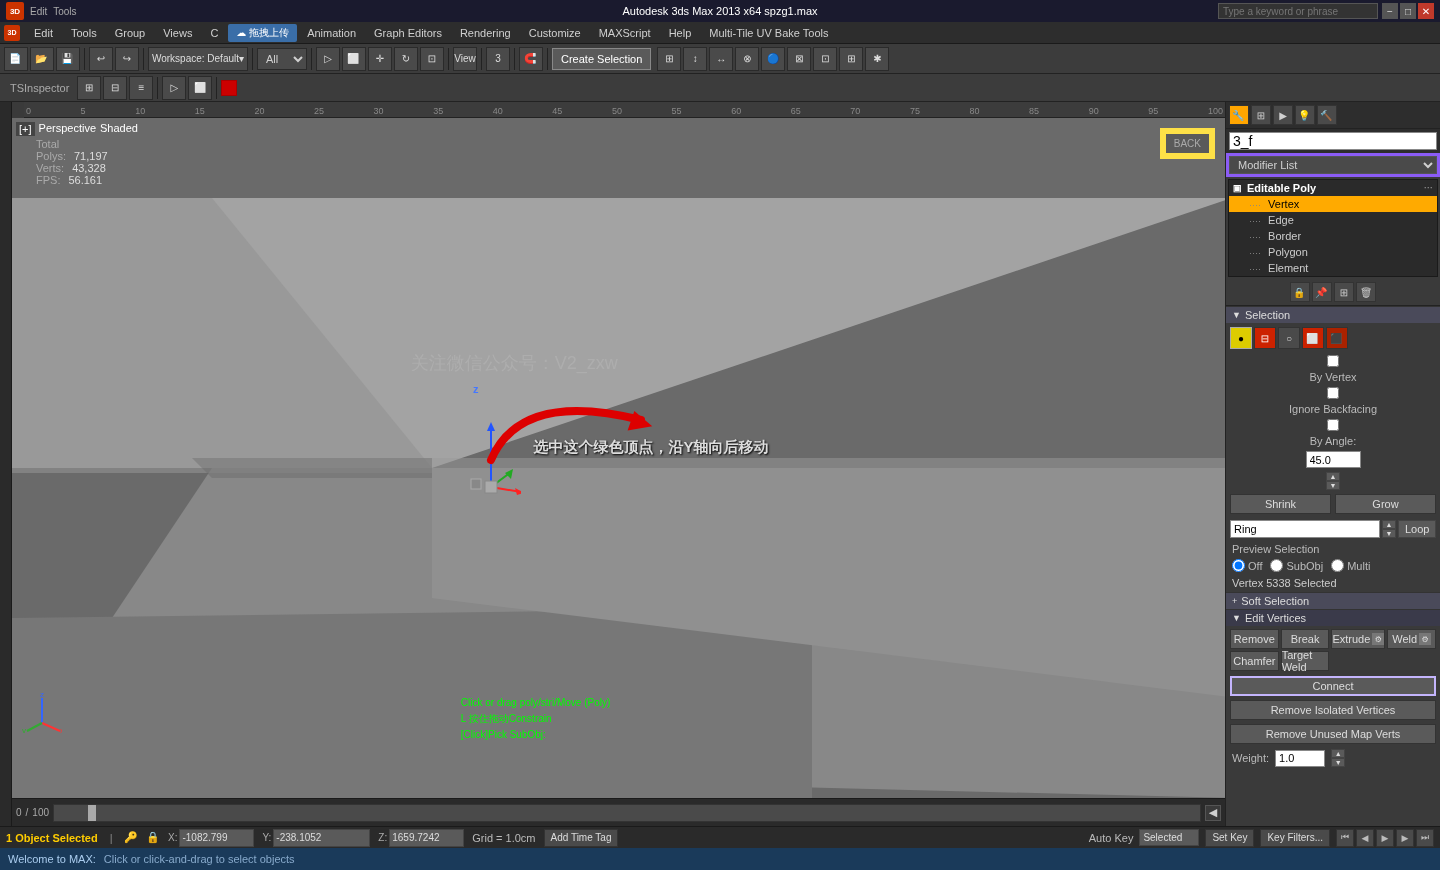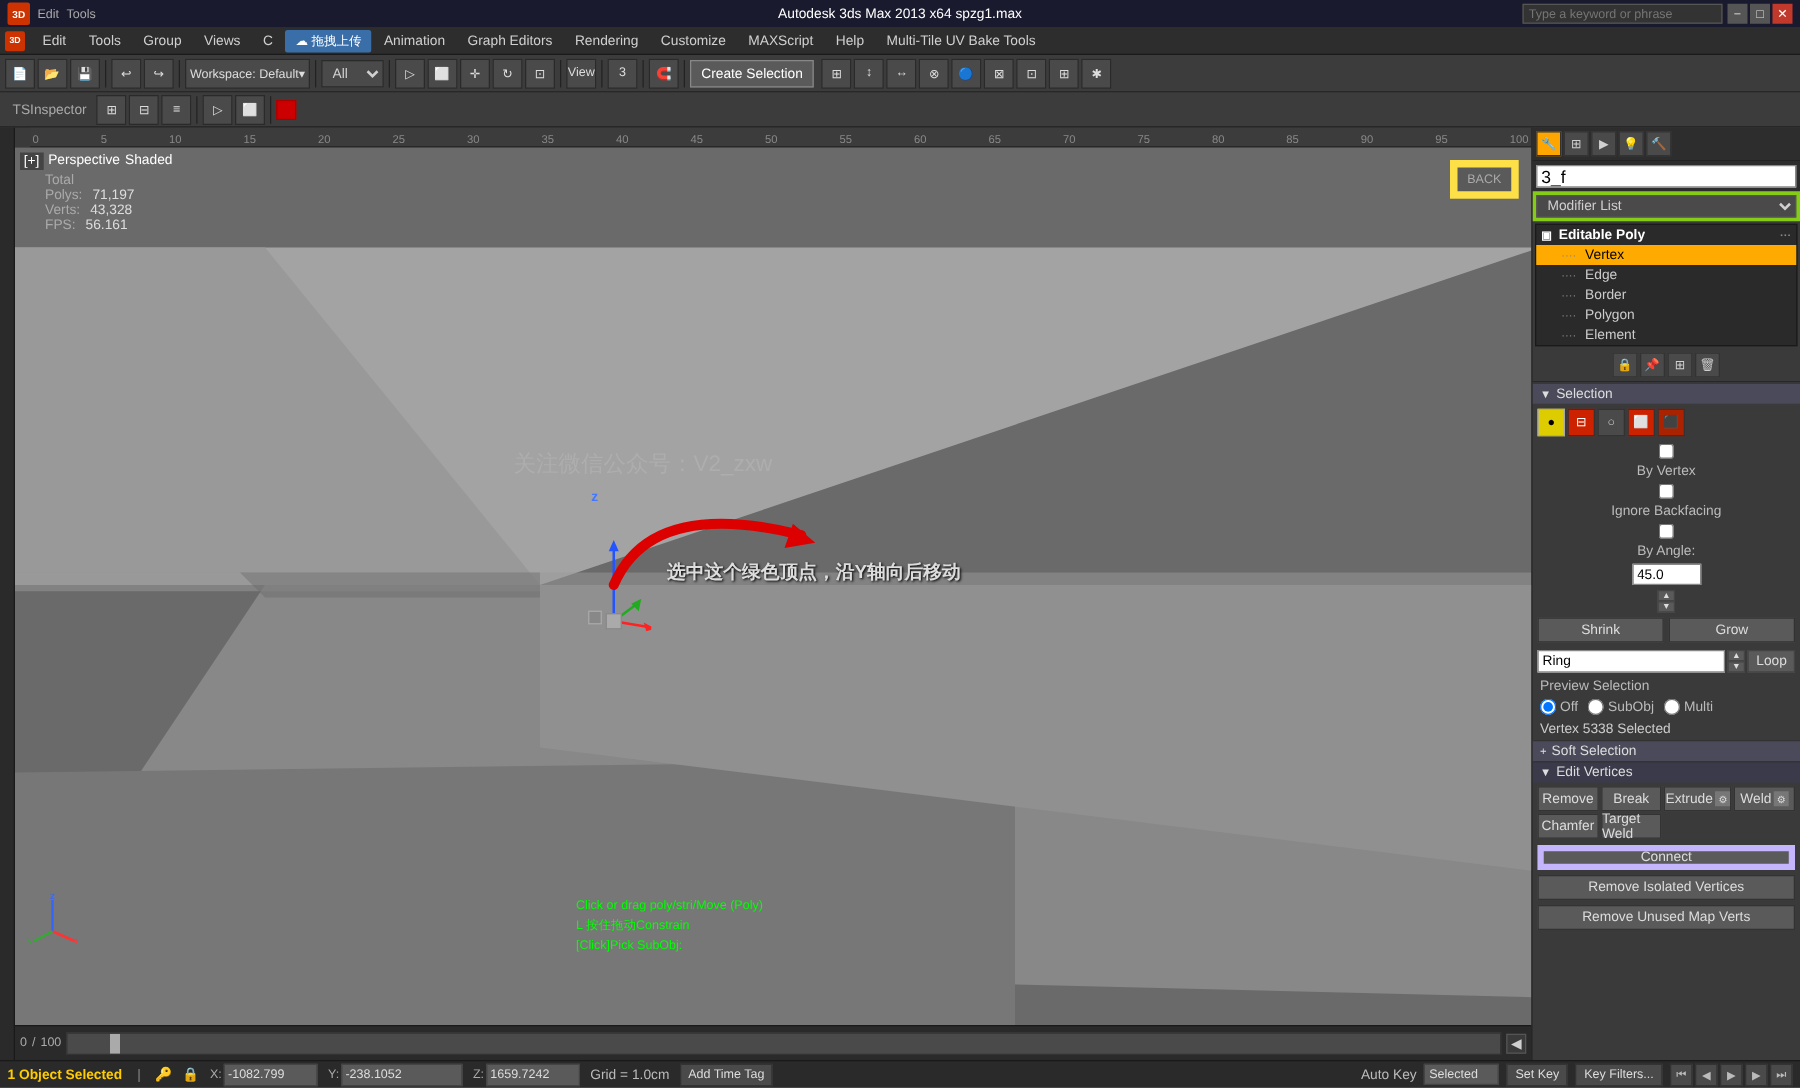--- a/index.html
+++ b/index.html
@@ -222,21 +222,21 @@
       background: #fff;
       border: 1px solid #888;
       color: #000;
       font-size: 11px;
       padding: 0 3px;
     }
 
     
     #modifier-list-header {
       padding: 3px;
-      background: #84cc16;
+      background: #8b5cf6;
     }
     #modifier-list-header select {
       width: 100%;
       height: 18px;
       background: #4a4a4a;
       border: 1px solid #555;
       color: #d0d0d0;
       font-size: 11px;
     }
 
@@ -422,21 +422,21 @@
       width: 12px; height: 12px;
       background: #777;
       font-size: 8px;
       display: flex; align-items: center; justify-content: center;
     }
 
     .connect-btn {
       width: calc(100% - 8px);
       height: 20px;
       background: #5a5a5a;
-      border: 5px solid #c4b5fd;
+      border: 2px solid #c4b5fd;
       color: #ddd;
       font-size: 11px;
       cursor: pointer;
       margin: 2px 4px;
       display: flex; align-items: center; justify-content: center;
     }
 
     .remove-isolated-btn {
       width: calc(100% - 8px);
       height: 20px;
@@ -965,20 +965,28 @@
         </div>
         <div class="ev-btn">
           <span>Target Weld</span>
         </div>
       </div>
 
       <div class="connect-btn">Connect</div>
       <div class="remove-isolated-btn">Remove Isolated Vertices</div>
       <div class="remove-unused-btn">Remove Unused Map Verts</div>
 
+      <div class="weight-row">
+        <span>Weight:</span>
+        <input type="text" class="weight-input" value="1.0" style="width: 50px; height: 17px; background: rgb(255, 255, 255); border: 1px solid rgb(136, 136, 136); color: rgb(0, 0, 0); font-size: 11px; padding: 0px 3px;">
+        <div style="display:flex;flex-direction:column;">
+          <div class="rl-spin-btn">▲</div>
+          <div class="rl-spin-btn">▼</div>
+        </div>
+      </div>
     </div>
   </div>
 
   <div id="statusbar">
     <span style="color:#ffcc00;font-weight:bold;">1 Object Selected</span>
     <span style="color:#888;margin:0 4px;">|</span>
     <span style="color:#aaa;">🔑</span>
     <span style="color:#aaa;">🔒</span>
     <div class="coord-box">
       <span class="coord-label">X:</span>
@@ -1004,13 +1012,17 @@
       <div style="display:flex;gap:2px;">
         <div style="width:18px;height:18px;background:#4a4a4a;border:1px solid #333;display:flex;align-items:center;justify-content:center;cursor:pointer;font-size:9px;">⏮</div>
         <div style="width:18px;height:18px;background:#4a4a4a;border:1px solid #333;display:flex;align-items:center;justify-content:center;cursor:pointer;font-size:9px;">◀</div>
         <div style="width:18px;height:18px;background:#4a4a4a;border:1px solid #333;display:flex;align-items:center;justify-content:center;cursor:pointer;font-size:9px;">▶</div>
         <div style="width:18px;height:18px;background:#4a4a4a;border:1px solid #333;display:flex;align-items:center;justify-content:center;cursor:pointer;font-size:9px;">▶</div>
         <div style="width:18px;height:18px;background:#4a4a4a;border:1px solid #333;display:flex;align-items:center;justify-content:center;cursor:pointer;font-size:9px;">⏭</div>
       </div>
     </div>
   </div>
 
+  <div id="welcome-bar">
+    <span>Welcome to MAX:</span>
+    <span style="margin-left:8px;color:#88aacc;">Click or click-and-drag to select objects</span>
+  </div>
 </div>
 
 </body></html>

